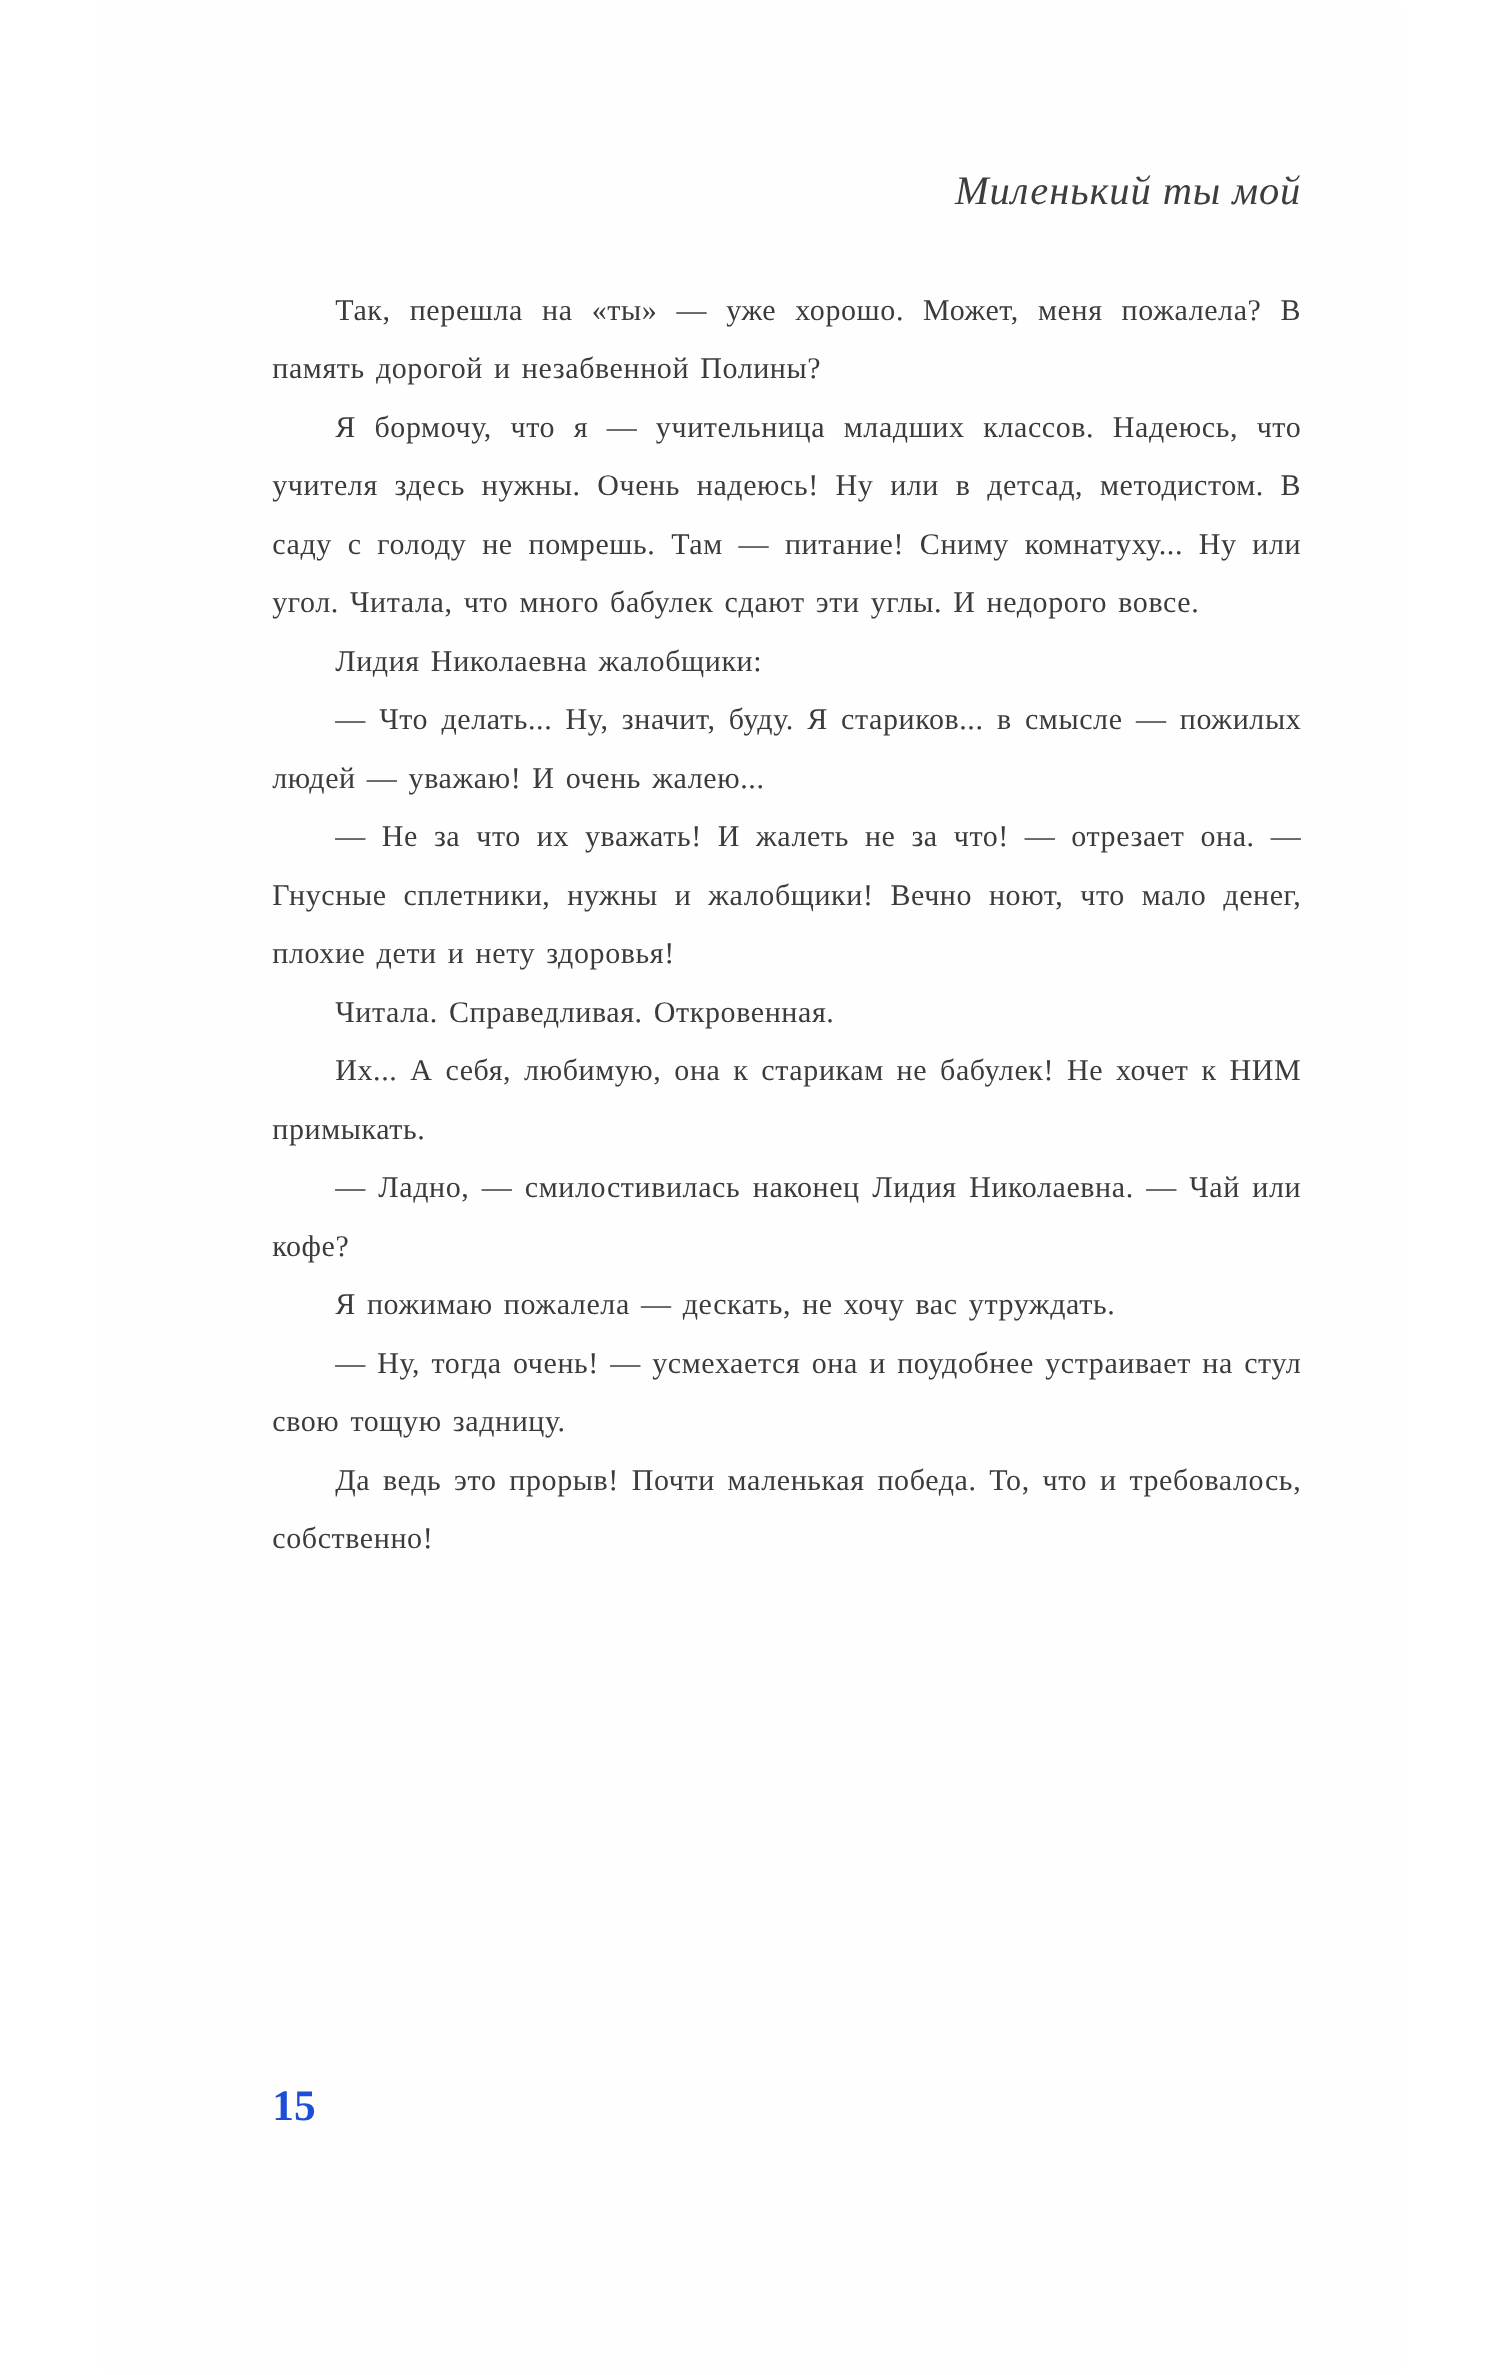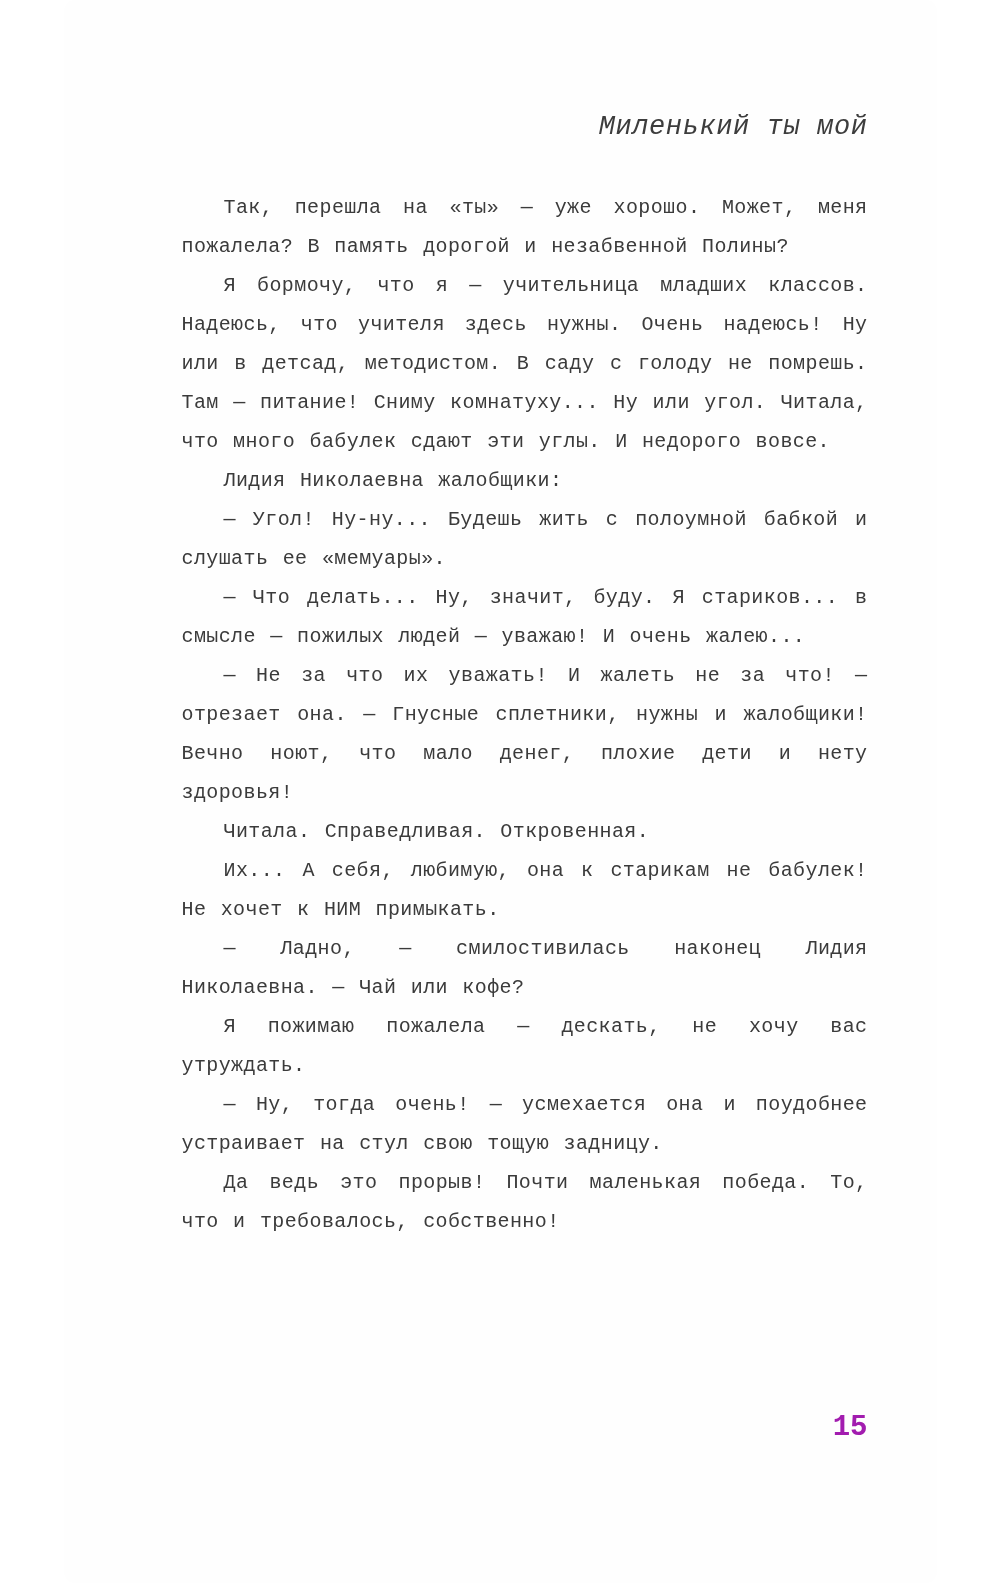--- a/index.html
+++ b/index.html
@@ -6,21 +6,21 @@
     margin: 0;
     padding: 0;
     background: #ffffff;
   }
   .page {
     position: relative;
     width: 873px;
     height: 1583px;
     margin: 0 auto;
     background: #fefefe;
-    font-family: Liberation Mono, monospace;
+    font-family: Liberation Serif, serif;
     color: #3b3b3b;
     overflow: hidden;
     border-radius: 11px;
   }
   .running-title {
     position: absolute;
     top: 112px;
     left: 118px;
     width: 686px;
     text-align: right;
@@ -44,38 +44,35 @@
   .text-block p {
     margin: 0;
     padding: 0;
     text-indent: 42px;
   }
   .page-number {
     position: absolute;
     top: 1388px;
     left: 118px;
     width: 686px;
-    text-align: right;
     font-size: 29px;
     font-weight: bold;
-    color: #a21caf;
-    margin-top: 23px;
+    color: #1d4ed8;
   }
 </style>
 </head>
 <body>
 
 <div class="page">
   <div class="running-title">Миленький ты мой</div>
 
   <div class="text-block">
       <p>Так, перешла на «ты» — уже хорошо. Может, меня пожалела? В память дорогой и незабвенной Полины?</p>
       <p>Я бормочу, что я — учительница младших классов. Надеюсь, что учителя здесь нужны. Очень надеюсь! Ну или в детсад, методистом. В саду с голоду не помрешь. Там — питание! Сниму комнатуху... Ну или угол. Читала, что много бабулек сдают эти углы. И недорого вовсе.</p>
       <p>Лидия Николаевна жалобщики:</p>
-      <p>— Угол! Ну-ну... Будешь жить с полоумной бабкой и слушать ее «мемуары».</p>
       <p>— Что делать... Ну, значит, буду. Я стариков... в смысле — пожилых людей — уважаю! И очень жалею...</p>
       <p>— Не за что их уважать! И жалеть не за что! — отрезает она. — Гнусные сплетники, нужны и жалобщики! Вечно ноют, что мало денег, плохие дети и нету здоровья!</p>
       <p>Читала. Справедливая. Откровенная.</p>
       <p>Их... А себя, любимую, она к старикам не бабулек! Не хочет к НИМ примыкать.</p>
       <p>— Ладно, — смилостивилась наконец Лидия Николаевна. — Чай или кофе?</p>
       <p>Я пожимаю пожалела — дескать, не хочу вас утруждать.</p>
       <p>— Ну, тогда очень! — усмехается она и поудобнее устраивает на стул свою тощую задницу.</p>
       <p>Да ведь это прорыв! Почти маленькая победа. То, что и требовалось, собственно!</p>
     </div>
 

